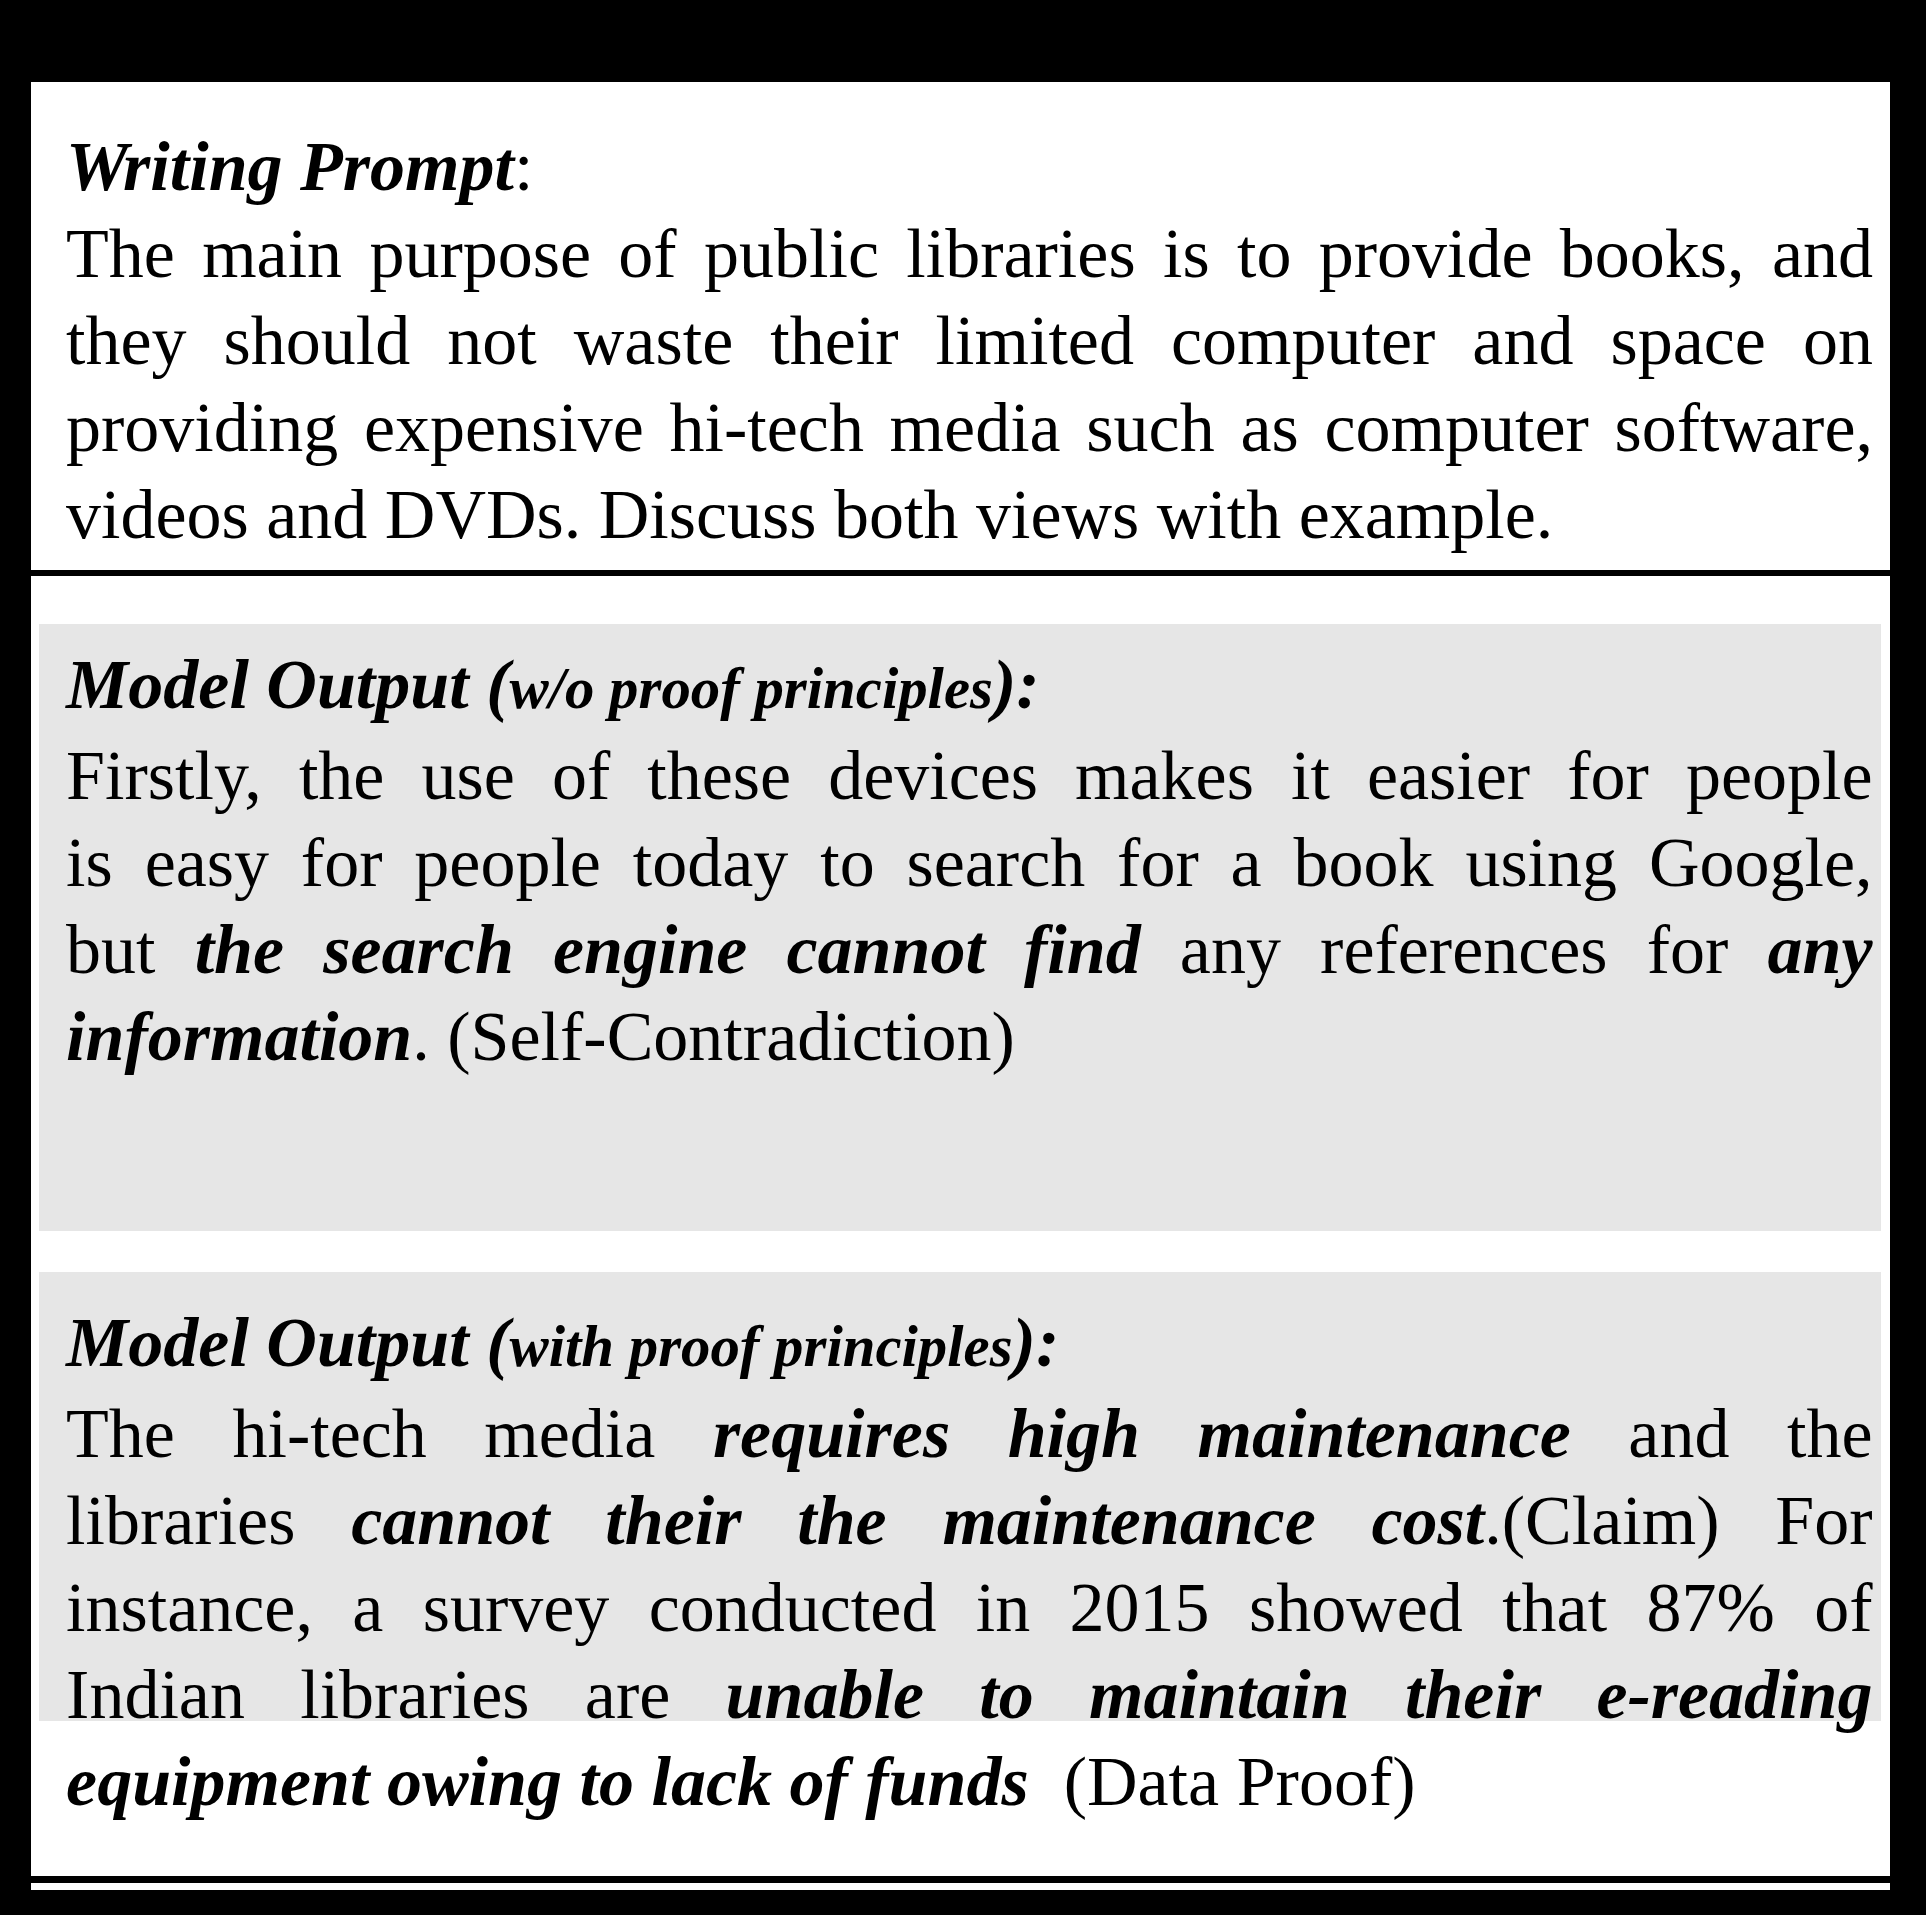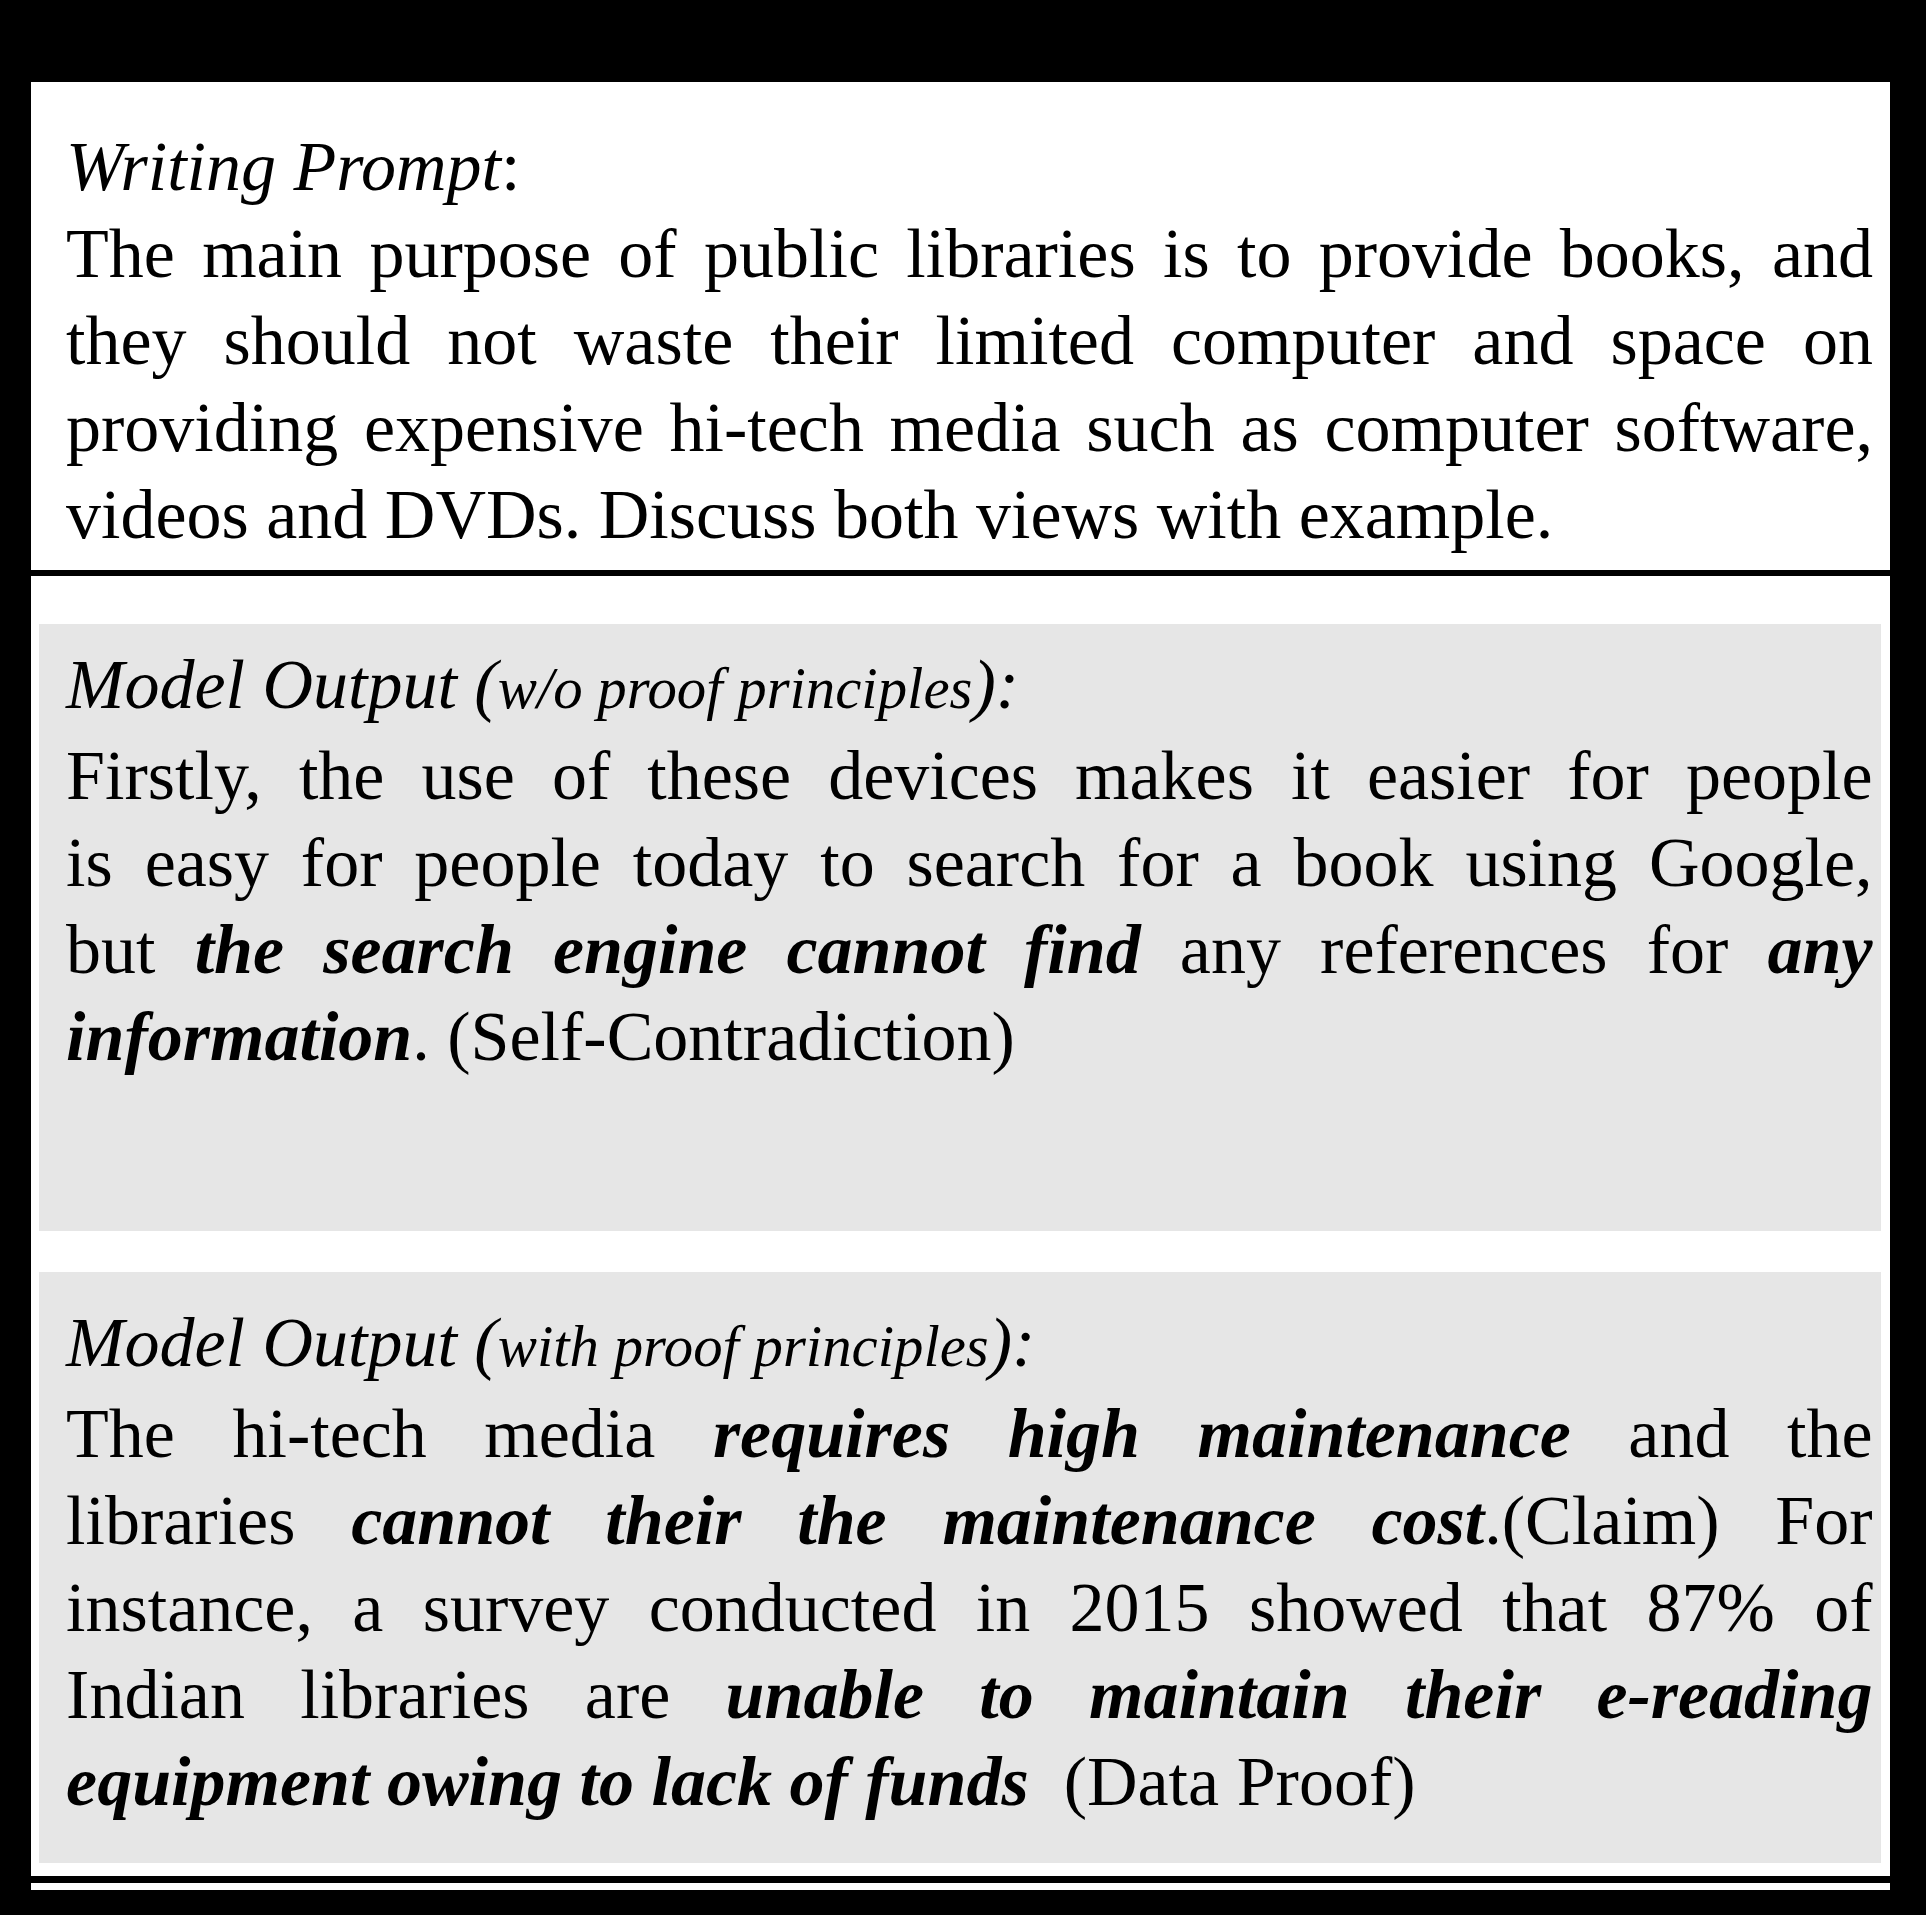--- a/index.html
+++ b/index.html
@@ -43,21 +43,21 @@
     background: #e6e6e6;
     padding: 16.5px 8.2px 0 27.4px;
     margin-top: 12px;
   }
   .gray-box.first {
     top: 530px;
     height: 607px;
   }
   .gray-box.second {
     top: 1178px;
-    height: 591px;
+    height: 449px;
     padding-top: 27.4px;
   }
   .rule {
     position: absolute;
     left: 0;
     width: 1859px;
     background: #000000;
   }
   .rule.mid {
     top: 488px;
@@ -70,20 +70,21 @@
   .line {
     text-align: justify;
     text-align-last: justify;
   }
   .line.left, .title-line {
     text-align: left;
     text-align-last: left;
   }
   .it {
     font-style: italic;
+    font-weight: bold;
   }
   .it.small {
     font-size: 0.84em;
   }
   .bi {
     font-style: italic;
     font-weight: bold;
   }
 </style>
 </head>

